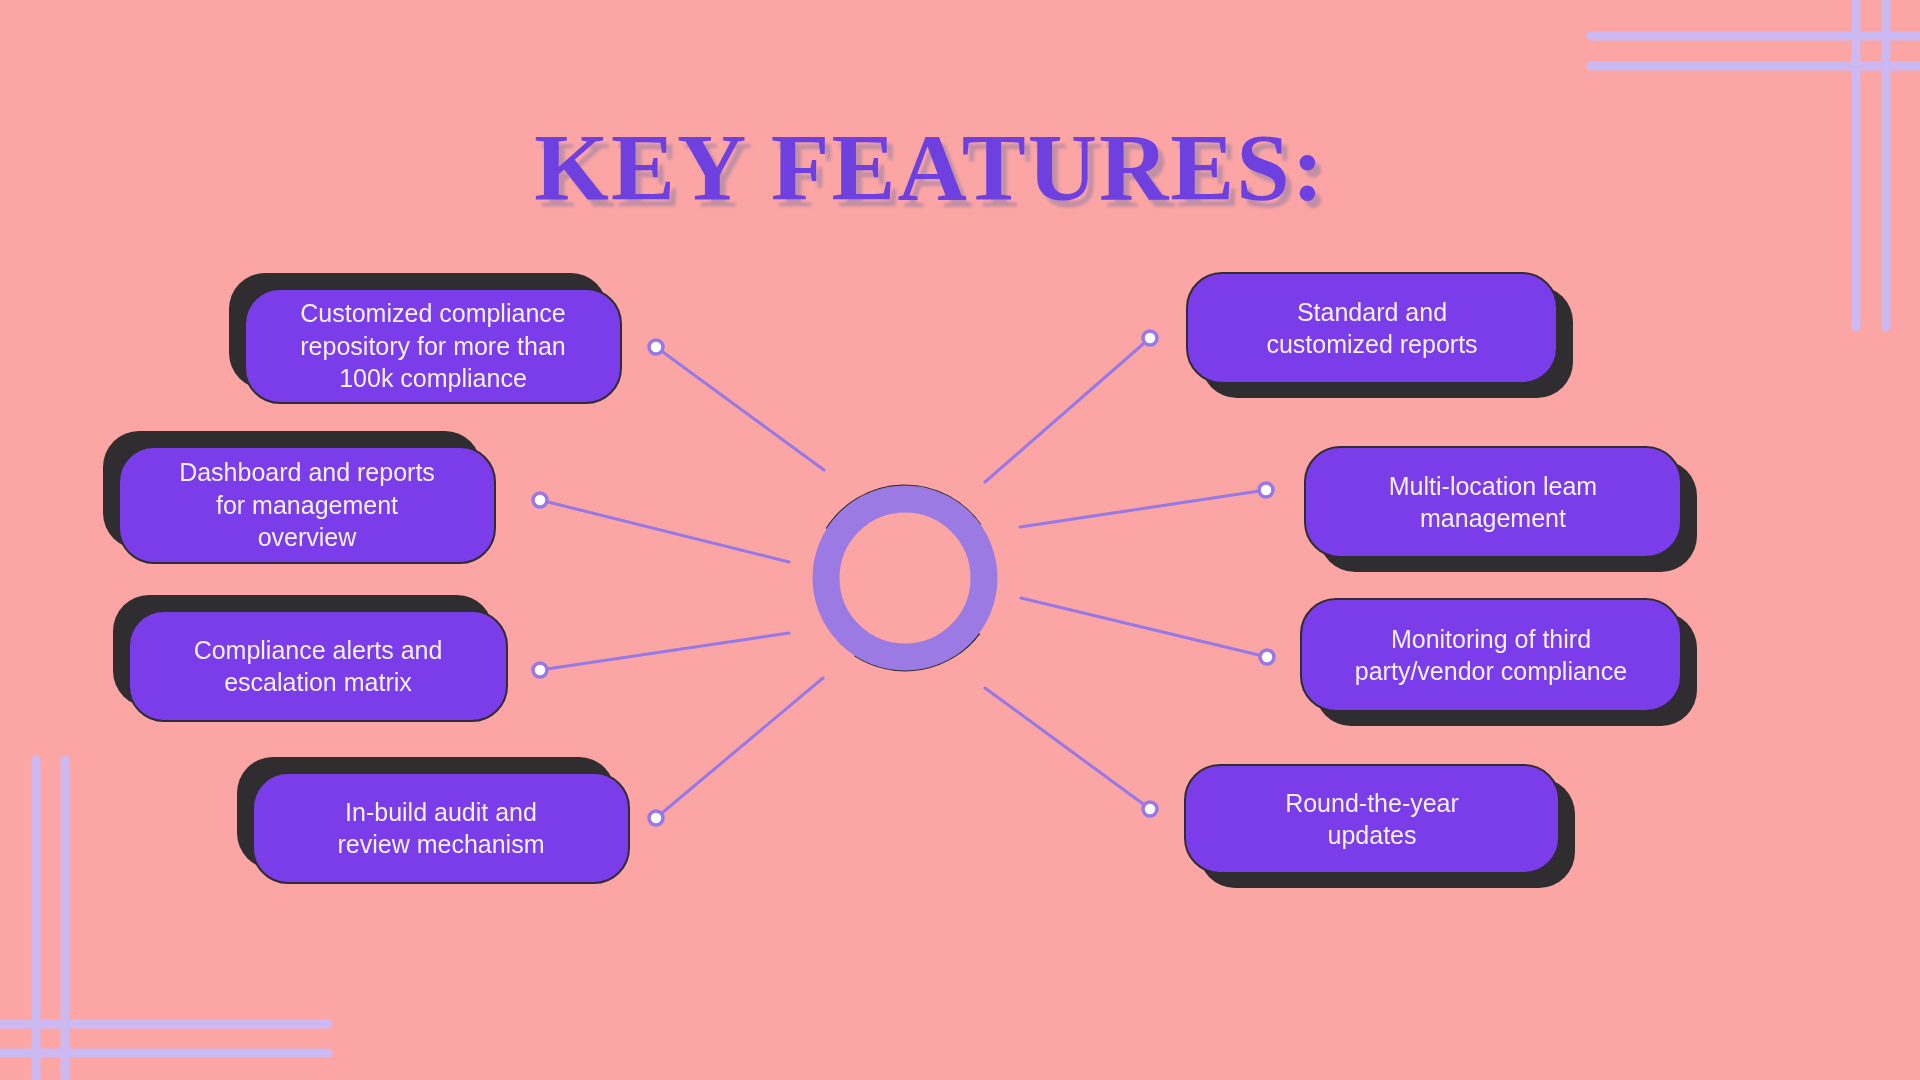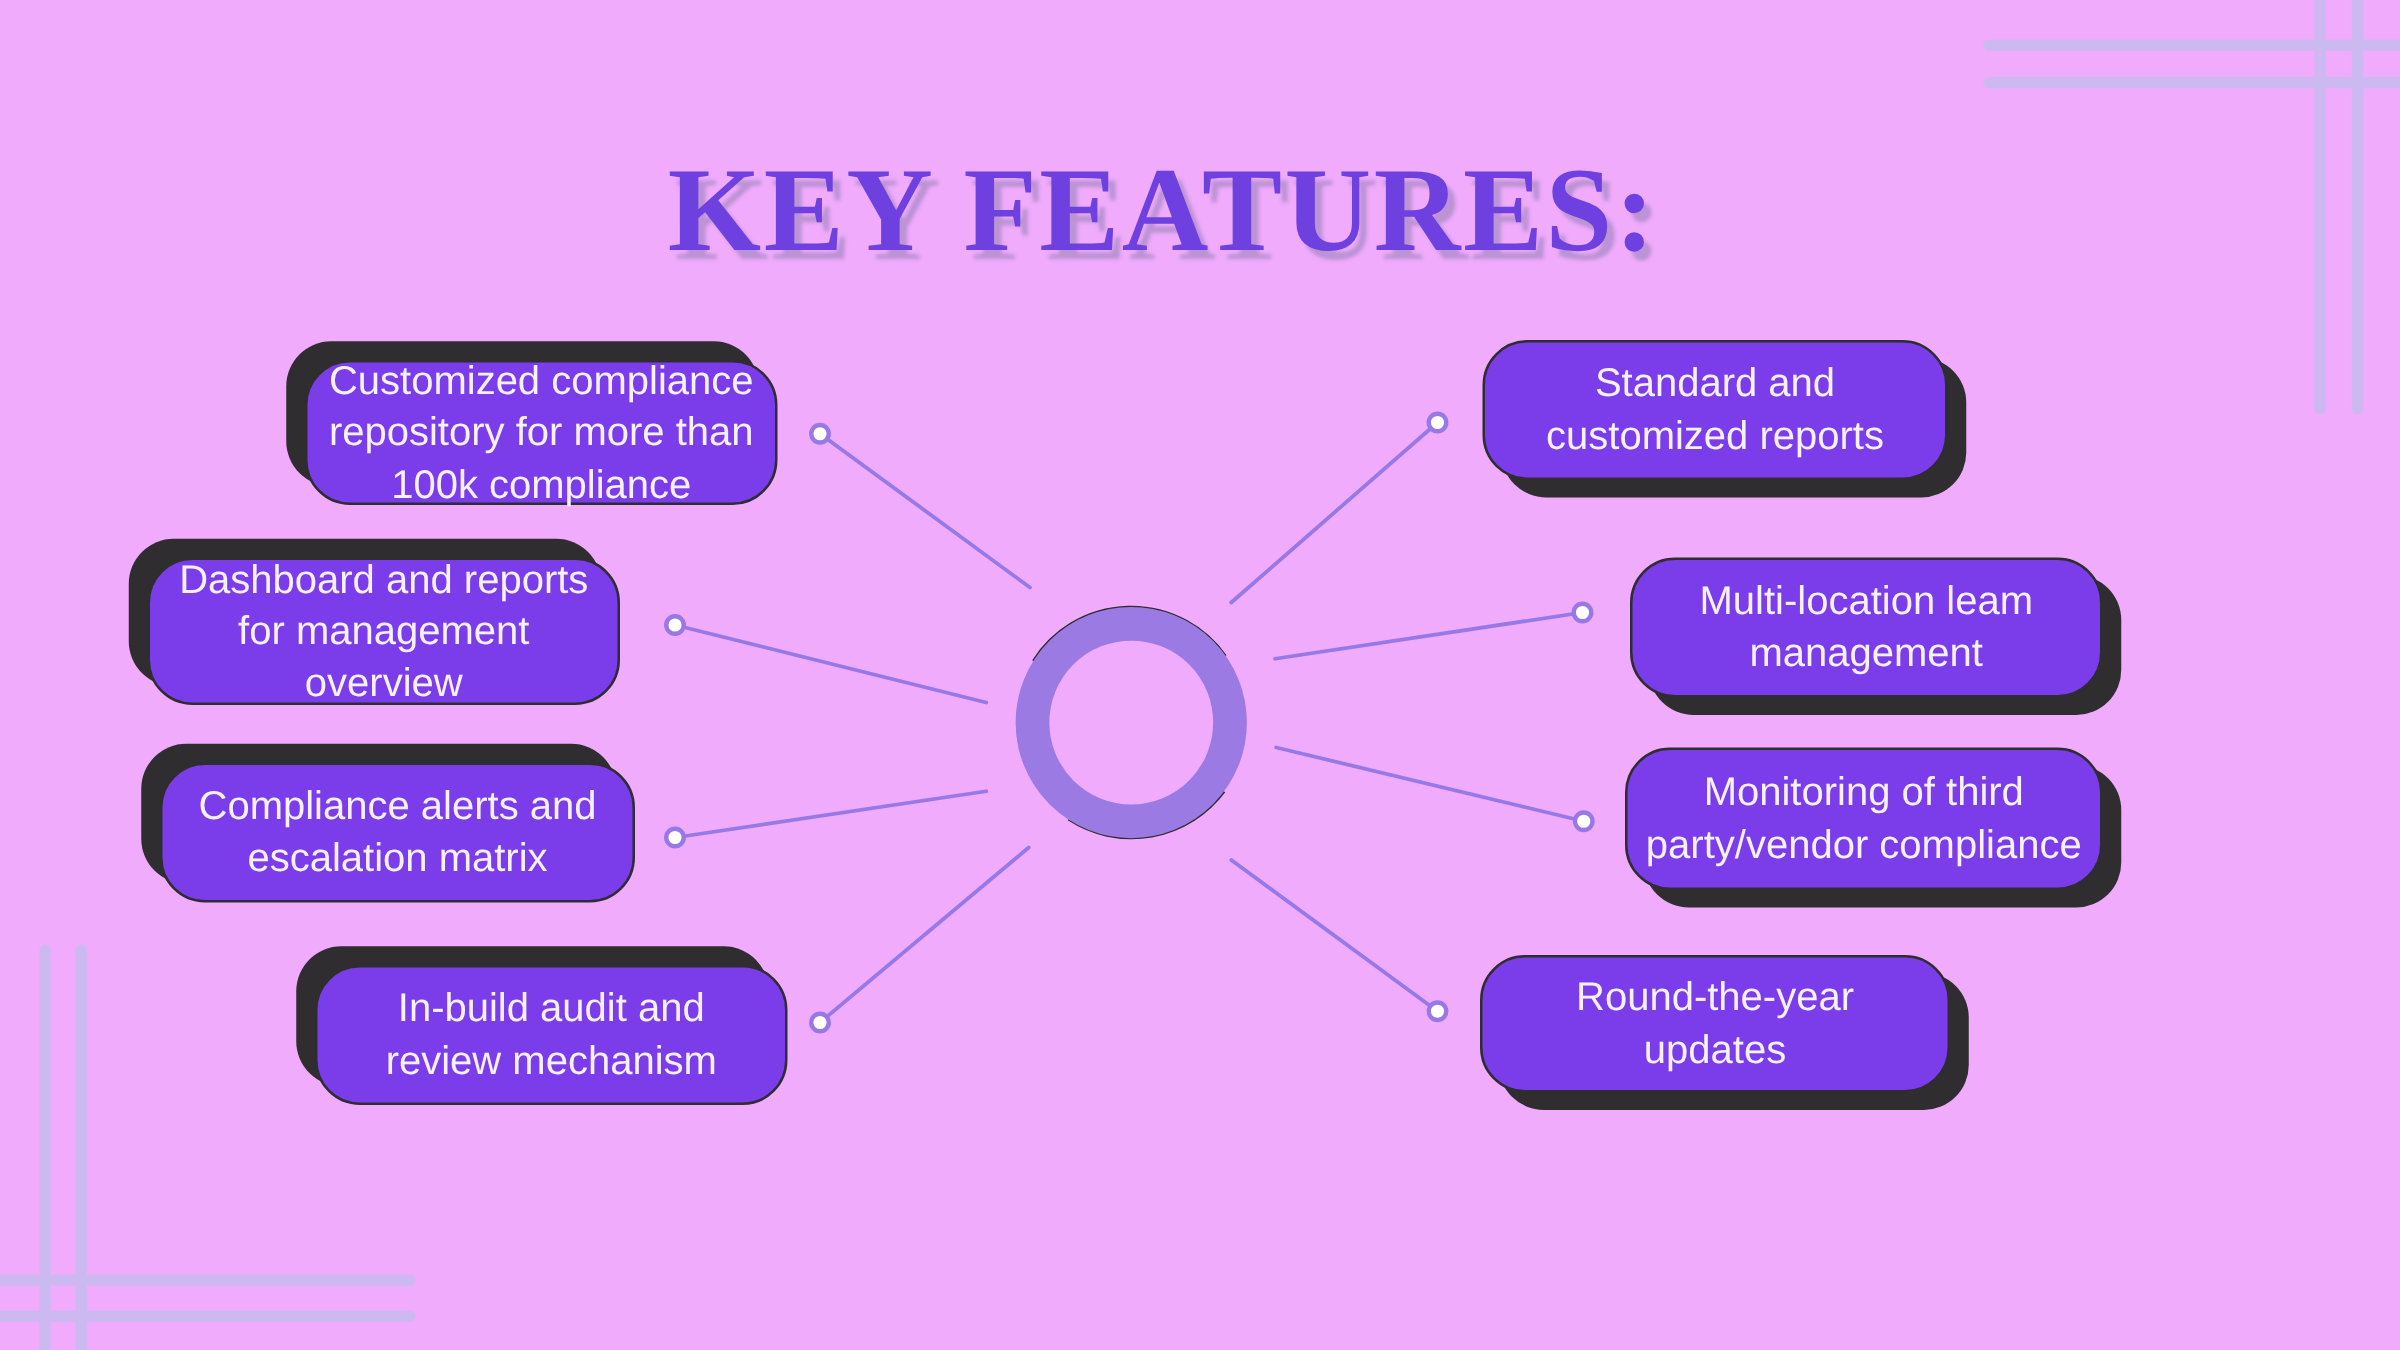--- a/index.html
+++ b/index.html
@@ -1,20 +1,20 @@
 <!DOCTYPE html>
 <html><head>
 <meta charset="utf-8">
 <style>
   html, body { margin: 0; padding: 0; background: #ffffff; }
   .canvas {
     position: relative;
     width: 1920px;
     height: 1080px;
-    background: #f0abfc;
+    background: #fca5a5;
     overflow: hidden;
     font-family: "Liberation Sans", sans-serif;
   }
   .overlay-svg {
     position: absolute;
     left: 0; top: 0;
     width: 1920px; height: 1080px;
     z-index: 1;
   }
   .page-title {
@@ -44,21 +44,21 @@
     position: absolute;
     inset: 0;
     background: #7B3CEA;
     border: 2px solid #2F2D30;
     border-radius: 36px;
     display: flex;
     align-items: center;
     justify-content: center;
     text-align: center;
     color: #F4F0FC;
-    font-size: 32px;
+    font-size: 25px;
     line-height: 1.3;
     white-space: pre-line;
   }
   
   .pos-l1 { left: 244px;  top: 288px; width: 378px; height: 116px; }
   .pos-l2 { left: 118px;  top: 446px; width: 378px; height: 118px; }
   .pos-l3 { left: 128px;  top: 610px; width: 380px; height: 112px; }
   .pos-l4 { left: 252px;  top: 772px; width: 378px; height: 112px; }
   
   .pos-r1 { left: 1186px; top: 272px; width: 372px; height: 112px; }

